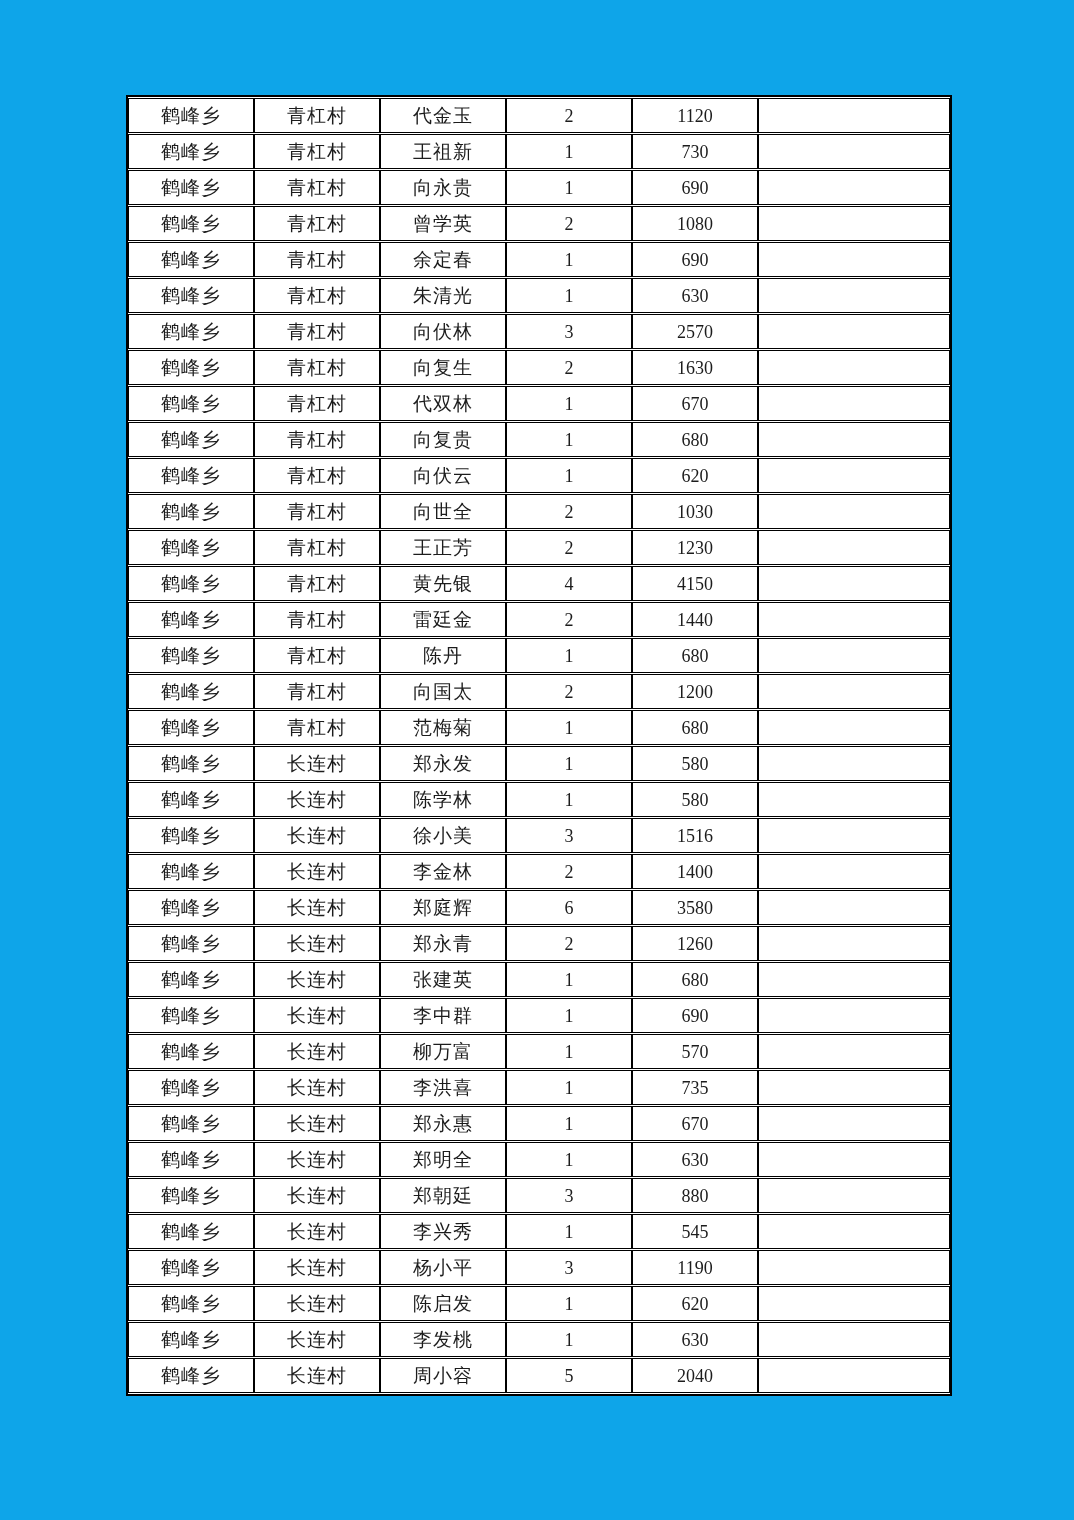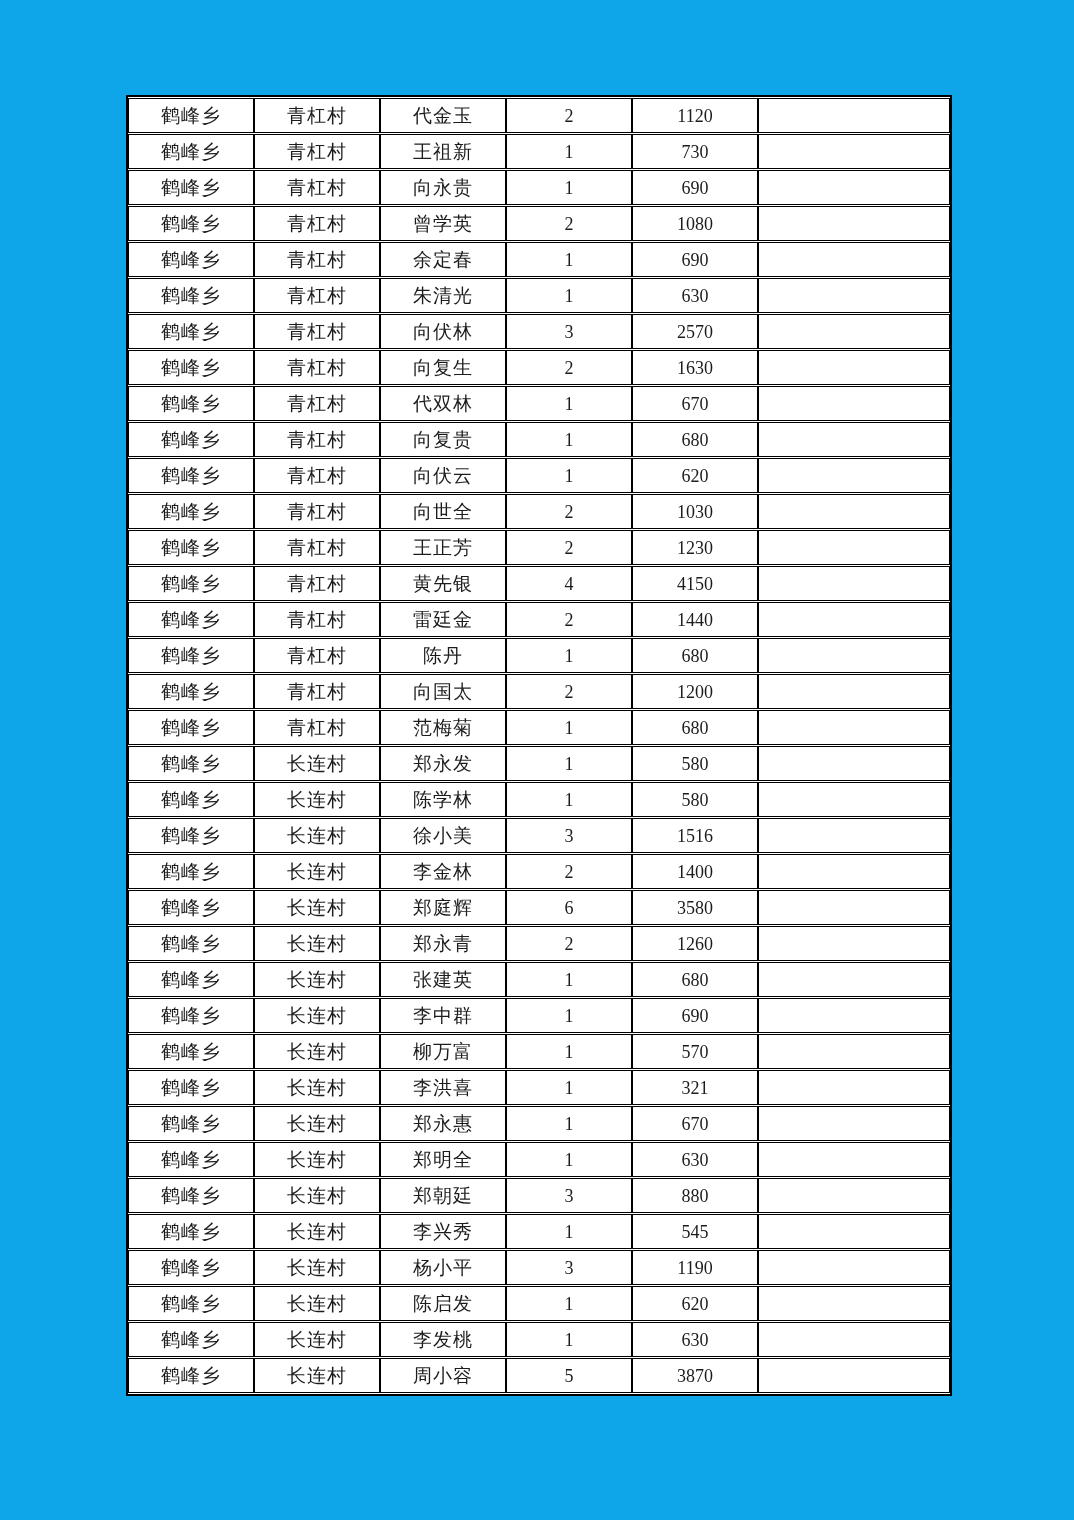--- a/index.html
+++ b/index.html
@@ -285,21 +285,21 @@
             <td>柳万富</td>
             <td class="num">1</td>
             <td class="num">570</td>
             <td></td>
           </tr>
           <tr>
             <td>鹤峰乡</td>
             <td>长连村</td>
             <td>李洪喜</td>
             <td class="num">1</td>
-            <td class="num">321</td>
+            <td class="num">735</td>
             <td></td>
           </tr>
           <tr>
             <td>鹤峰乡</td>
             <td>长连村</td>
             <td>郑永惠</td>
             <td class="num">1</td>
             <td class="num">670</td>
             <td></td>
           </tr>
@@ -349,19 +349,19 @@
             <td>李发桃</td>
             <td class="num">1</td>
             <td class="num">630</td>
             <td></td>
           </tr>
           <tr>
             <td>鹤峰乡</td>
             <td>长连村</td>
             <td>周小容</td>
             <td class="num">5</td>
-            <td class="num">3870</td>
+            <td class="num">2040</td>
             <td></td>
           </tr>
         </tbody>
     </table>
   </div>
 </div>
 
 </body></html>

